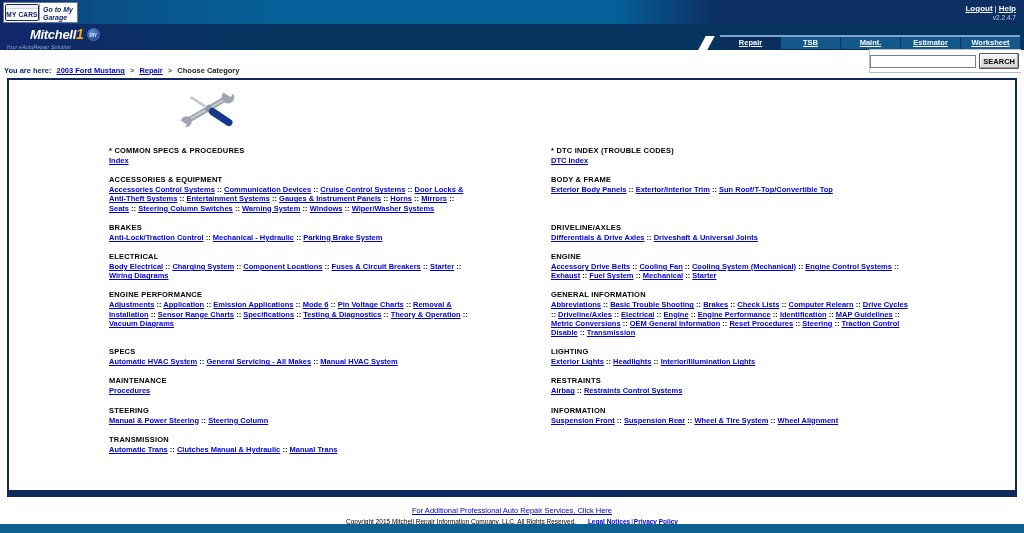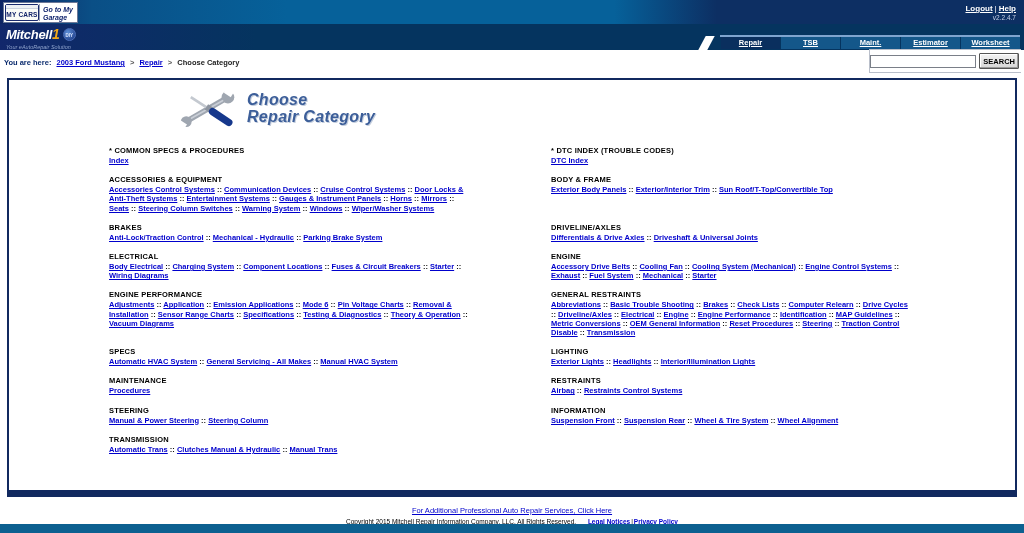--- a/index.html
+++ b/index.html
@@ -30,40 +30,40 @@
   .top-links a { color:#fff; text-decoration:underline; }
   .top-links .pipe { margin:0 2px; font-weight:normal; }
   .version { font-size:6.5px; color:#c9d2e8; font-weight:normal; margin-top:1px; }
 
   
   .logobar {
     position:absolute; top:24px; left:0; width:1024px; height:26px;
     background:linear-gradient(to right,#12276b 0%,#05345f 25%,#05345f 100%);
   }
   .brand { position:absolute; left:6px; top:1px; }
-  .mitchell { color:#fff; font-style:italic; font-weight:bold; font-size:13px; letter-spacing:-0.3px; }
+  .mitchell { color:#fff; font-style:italic; font-weight:bold; font-size:13px; letter-spacing:-0.3px;margin-left:24px; }
   .one { color:#f0a818; font-style:italic; font-weight:bold; font-size:14px; }
   .diy-badge {
     display:inline-block; width:13px; height:13px; border-radius:50%;
     background:radial-gradient(circle at 35% 30%,#5d8fd8,#16327e);
     color:#dfe8ff; font-size:4.5px; font-weight:bold; text-align:center; line-height:13px;
     vertical-align:middle; margin-left:3px; border:1px solid #4a6db8;
   }
   .tagline { font-size:5.5px; color:#8fa3cc; font-style:italic; margin-top:1px; }
   .slash { position:absolute; bottom:0; right:313px; width:9px; height:14px; background:#fff; transform:skewX(-28deg); }
   .tabs { position:absolute; right:4px; bottom:1px; display:flex; border-top:2px solid #7fa4cf; }
   .tab {
     width:59px; height:12px; margin-left:1px; background:#14578a; color:#fff;
     font-size:7.5px; font-weight:bold; text-decoration:underline; text-align:center; line-height:12px;
   }
   .tab.active { background:#0a2f5e; }
 
   
   .crumbrow { position:absolute; top:50px; left:0; width:1024px; height:28px; background:#fff; }
-  .crumb-inner { padding:8px 0 0 4px; font-size:7.5px; font-weight:bold; color:#0c2c6e; }
+  .crumb-inner { padding:16px 0 0 4px; font-size:7.5px; font-weight:bold; color:#0c2c6e; }
   .crumb-link { color:#0000cc; text-decoration:underline; margin:0 3px; }
   .crumb-sep { color:#555; }
   .crumb-current { color:#222; margin-left:3px; }
   .searchbox {
     position:absolute; top:49px; right:3px; width:152px; height:24px; background:#fff;
     border:1px solid #b9bfca; border-right:none;
     display:flex; align-items:center; justify-content:flex-end; padding-right:2px; gap:3px;
   }
   .search-input { width:106px; height:13px; border:1px solid #7a7f88; font-size:8px; padding:0 2px; }
   .search-btn {
@@ -162,24 +162,20 @@
       <circle cx="54" cy="10" r="7" fill="#9fa6b0"></circle>
       <rect x="51" y="1" width="9" height="7" fill="#ffffff" transform="rotate(32 55 4)"></rect>
       <circle cx="8" cy="37" r="6" fill="#9fa6b0"></circle>
       <rect x="-1" y="37" width="9" height="6" fill="#ffffff" transform="rotate(32 3 40)"></rect>
       <line x1="14" y1="33" x2="48" y2="14" stroke="#c9ced6" stroke-width="2" stroke-linecap="round"></line>
 
       <line x1="13" y1="10" x2="33" y2="23" stroke="#c4c9d0" stroke-width="3"></line>
       <rect x="30" y="19" width="6" height="7" fill="#8d949f" transform="rotate(33 33 22)"></rect>
       <line x1="37" y1="26" x2="55" y2="38" stroke="#16388c" stroke-width="8" stroke-linecap="round"></line>
     </svg>
-    <div class="header-text">
-      <div>Choose</div>
-      <div>Repair Category</div>
-    </div>
   </div>
   <div class="categories" id="categories">
       <div class="cat-row">
         <div class="cat-cell">
           <div class="cat-title">* COMMON SPECS &amp; PROCEDURES</div>
           <div class="cat-links"><a class="cat-link">Index</a></div>
         </div>
         <div class="cat-gap"></div>
         <div class="cat-cell">
           <div class="cat-title">* DTC INDEX (TROUBLE CODES)</div>
@@ -219,21 +215,21 @@
           <div class="cat-links"><a class="cat-link">Accessory Drive Belts</a><span class="cat-sep"> :: </span><a class="cat-link">Cooling Fan</a><span class="cat-sep"> :: </span><a class="cat-link">Cooling System (Mechanical)</a><span class="cat-sep"> :: </span><a class="cat-link">Engine Control Systems</a><span class="cat-sep"> :: </span><a class="cat-link">Exhaust</a><span class="cat-sep"> :: </span><a class="cat-link">Fuel System</a><span class="cat-sep"> :: </span><a class="cat-link">Mechanical</a><span class="cat-sep"> :: </span><a class="cat-link">Starter</a></div>
         </div>
       </div>
       <div class="cat-row">
         <div class="cat-cell">
           <div class="cat-title">ENGINE PERFORMANCE</div>
           <div class="cat-links"><a class="cat-link">Adjustments</a><span class="cat-sep"> :: </span><a class="cat-link">Application</a><span class="cat-sep"> :: </span><a class="cat-link">Emission Applications</a><span class="cat-sep"> :: </span><a class="cat-link">Mode 6</a><span class="cat-sep"> :: </span><a class="cat-link">Pin Voltage Charts</a><span class="cat-sep"> :: </span><a class="cat-link">Removal &amp; Installation</a><span class="cat-sep"> :: </span><a class="cat-link">Sensor Range Charts</a><span class="cat-sep"> :: </span><a class="cat-link">Specifications</a><span class="cat-sep"> :: </span><a class="cat-link">Testing &amp; Diagnostics</a><span class="cat-sep"> :: </span><a class="cat-link">Theory &amp; Operation</a><span class="cat-sep"> :: </span><a class="cat-link">Vacuum Diagrams</a></div>
         </div>
         <div class="cat-gap"></div>
         <div class="cat-cell">
-          <div class="cat-title">GENERAL RESTRAINTS</div>
+          <div class="cat-title">GENERAL INFORMATION</div>
           <div class="cat-links"><a class="cat-link">Abbreviations</a><span class="cat-sep"> :: </span><a class="cat-link">Basic Trouble Shooting</a><span class="cat-sep"> :: </span><a class="cat-link">Brakes</a><span class="cat-sep"> :: </span><a class="cat-link">Check Lists</a><span class="cat-sep"> :: </span><a class="cat-link">Computer Relearn</a><span class="cat-sep"> :: </span><a class="cat-link">Drive Cycles</a><span class="cat-sep"> :: </span><a class="cat-link">Driveline/Axles</a><span class="cat-sep"> :: </span><a class="cat-link">Electrical</a><span class="cat-sep"> :: </span><a class="cat-link">Engine</a><span class="cat-sep"> :: </span><a class="cat-link">Engine Performance</a><span class="cat-sep"> :: </span><a class="cat-link">Identification</a><span class="cat-sep"> :: </span><a class="cat-link">MAP Guidelines</a><span class="cat-sep"> :: </span><a class="cat-link">Metric Conversions</a><span class="cat-sep"> :: </span><a class="cat-link">OEM General Information</a><span class="cat-sep"> :: </span><a class="cat-link">Reset Procedures</a><span class="cat-sep"> :: </span><a class="cat-link">Steering</a><span class="cat-sep"> :: </span><a class="cat-link">Traction Control Disable</a><span class="cat-sep"> :: </span><a class="cat-link">Transmission</a></div>
         </div>
       </div>
       <div class="cat-row">
         <div class="cat-cell">
           <div class="cat-title">SPECS</div>
           <div class="cat-links"><a class="cat-link">Automatic HVAC System</a><span class="cat-sep"> :: </span><a class="cat-link">General Servicing - All Makes</a><span class="cat-sep"> :: </span><a class="cat-link">Manual HVAC System</a></div>
         </div>
         <div class="cat-gap"></div>
         <div class="cat-cell">

